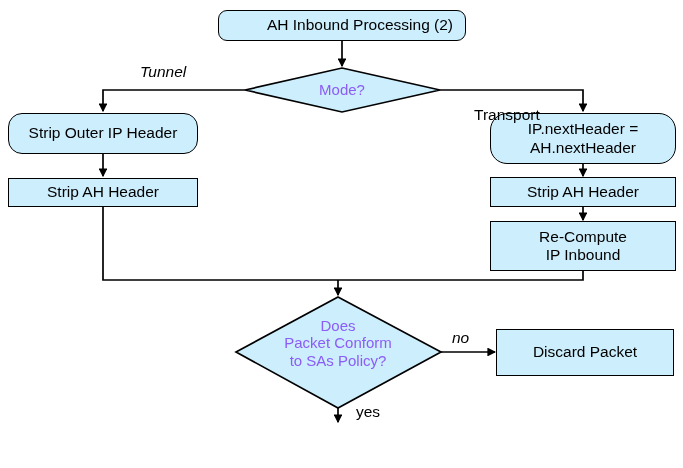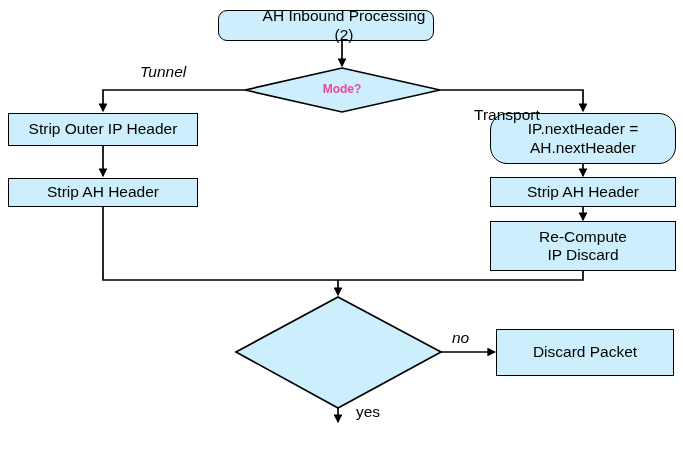--- a/index.html
+++ b/index.html
@@ -43,27 +43,26 @@
     background: #cdeefc;
     border: 1.8px solid #000000;
     border-radius: 9px;
   }
   .diamond-label {
     position: absolute;
     display: flex;
     align-items: center;
     justify-content: center;
     text-align: center;
-    color: #ec4899;
-    font-size: 12px;
+    color: #8b5cf6;
+    font-size: 15px;
     line-height: 1.16;
     white-space: pre-line;
     z-index: 3;
     pointer-events: none;
-    font-weight: bold;
   }
   .edge-label {
     position: absolute;
     color: #000000;
     font-size: 15.5px;
     line-height: 1;
     z-index: 4;
     white-space: nowrap;
   }
 </style>
@@ -100,40 +99,43 @@
 
       <line x1="441" y1="352" x2="495" y2="352" marker-end="url(#arrow)"></line>
 
       <line x1="338" y1="408" x2="338" y2="422" marker-end="url(#arrow)"></line>
 
       <polygon points="342,68 440,90 342,112 245,90" fill="#cdeefc" stroke="#000000" stroke-width="1.7"></polygon>
       <polygon points="338,297 441,352 338,408 236,352" fill="#cdeefc" stroke="#000000" stroke-width="1.7"></polygon>
     </g>
   </svg>
 
-  <div class="node box-round" style="left:218px; top:10px; width:216px; height:31px;padding-left:36px;">AH Inbound Processing (2)</div>
+  <div class="node box-round" style="left:218px; top:10px; width:248px; height:31px;padding-left:36px;">AH Inbound Processing (2)</div>
 
   <div class="diamond-label" style="left:272px; top:76px; width:140px; height:28px;">Mode?</div>
 
   <div class="edge-label" style="left:140px; top:64px;font-style:italic;">Tunnel</div>
 
   <div class="edge-label" style="left:474px; top:64px;margin-top:43px;">Transport</div>
 
-  <div class="node box" style="left:8px; top:113px; width:190px; height:33px;">Strip Outer IP Header</div>
+  <div class="node box" style="left:8px; top:113px; width:190px; height:41px;border-radius:14px;">Strip Outer IP Header</div>
 
   <div class="node box" style="left:8px; top:178px; width:190px; height:29px;">Strip AH Header</div>
 
   <div class="node box" style="left:490px; top:113px; width:186px; height:51px;border-radius:17px;">IP.nextHeader =
 AH.nextHeader</div>
 
   <div class="node box" style="left:490px; top:177px; width:186px; height:30px;">Strip AH Header</div>
 
   <div class="node box" style="left:490px; top:221px; width:186px; height:50px;">Re-Compute
-IP Discard</div>
+IP Inbound</div>
 
+  <div class="diamond-label" style="left:256px; top:314px; width:164px; height:58px;">Does
+Packet Conform
+to SAs Policy?</div>
 
   <div class="edge-label" style="left:452px; top:330px;font-style:italic;">no</div>
 
   <div class="edge-label" style="left:356px; top:404px;">yes</div>
 
   <div class="node box" style="left:496px; top:329px; width:178px; height:47px;">Discard Packet</div>
 
 
 </div>
 

